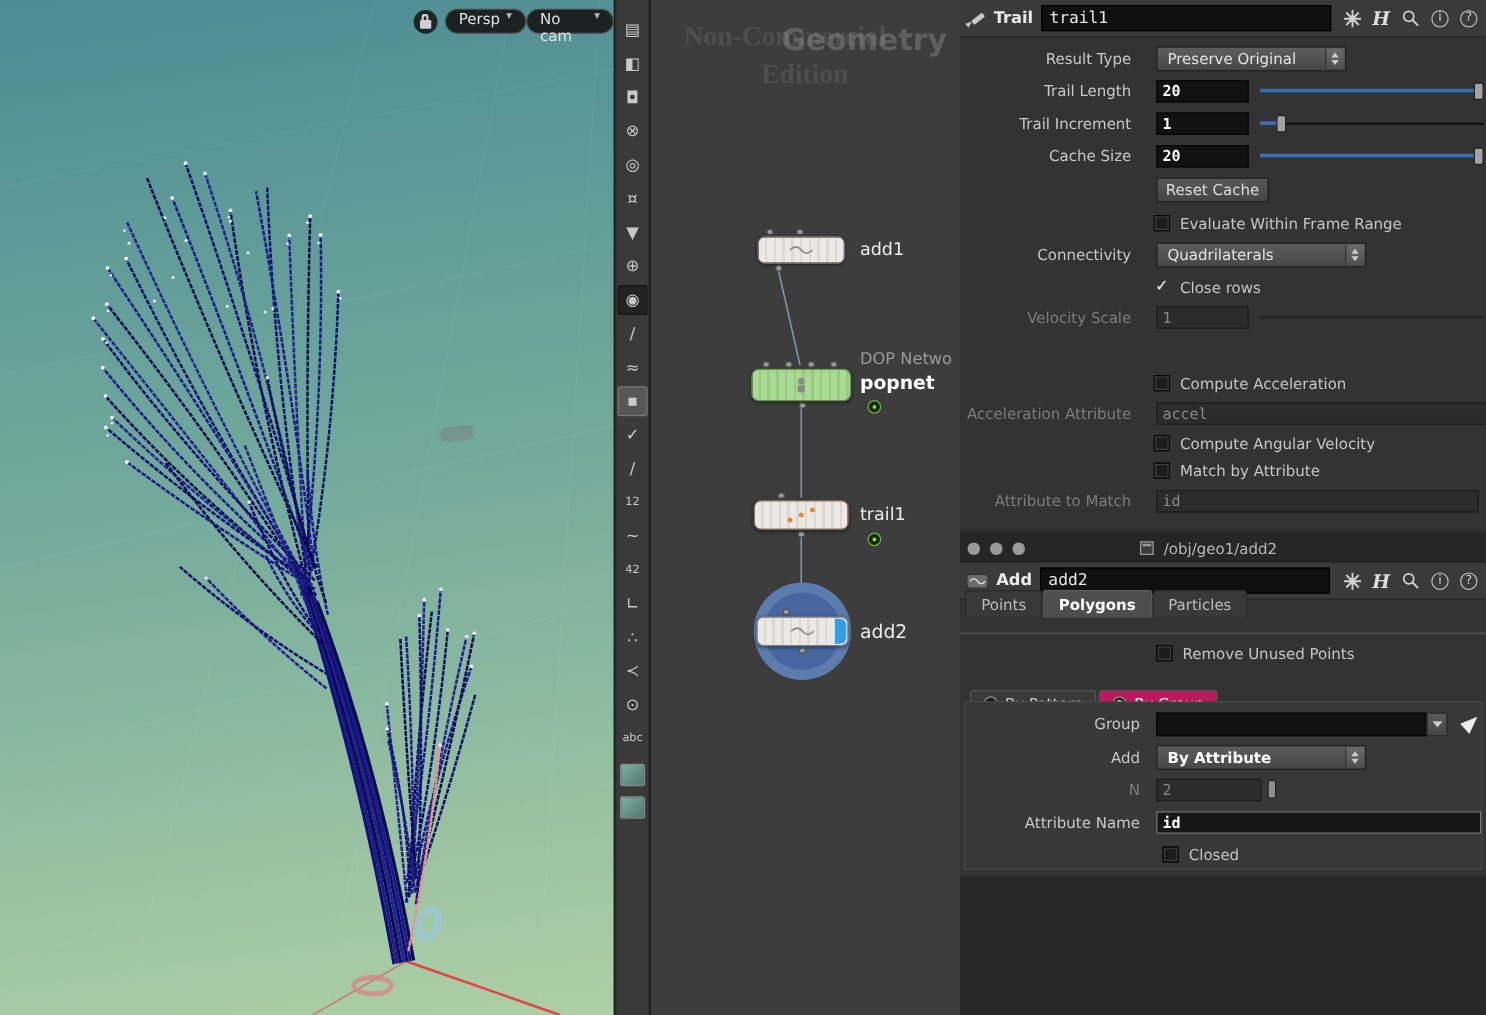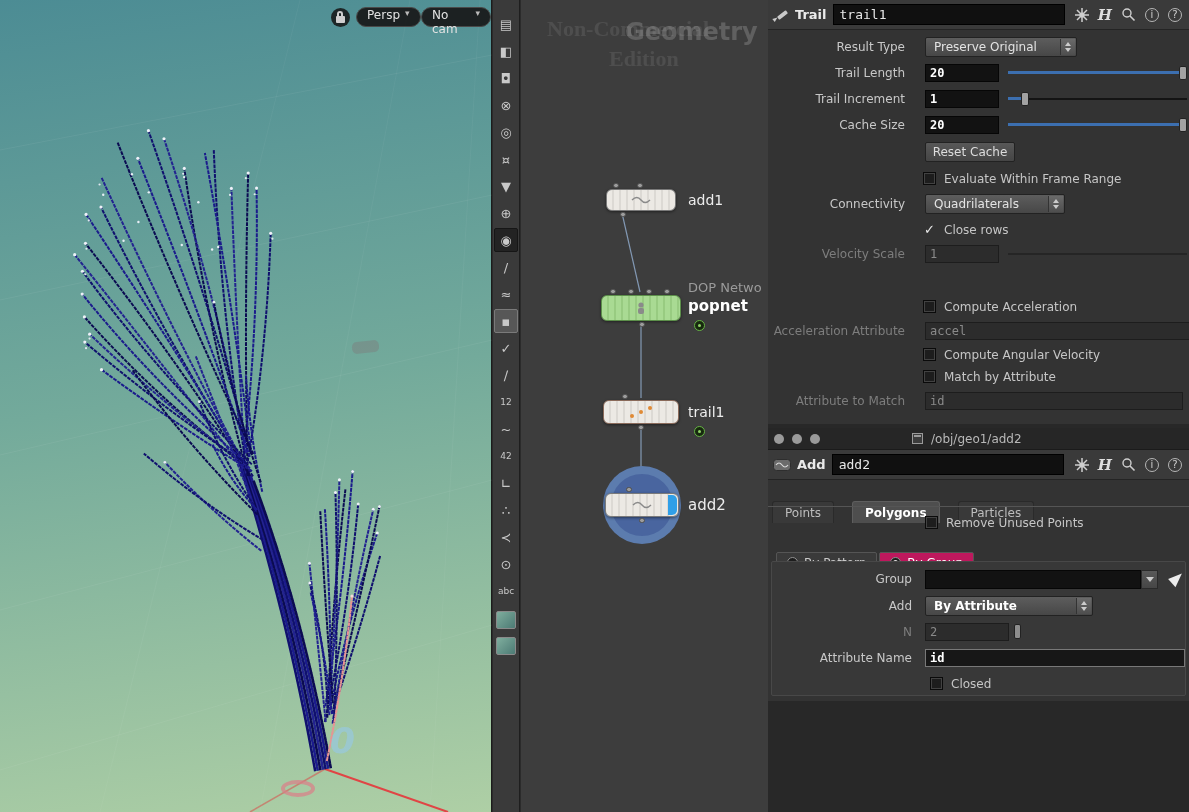--- a/index.html
+++ b/index.html
@@ -94,21 +94,21 @@
   .cb{position:absolute;top:4px;width:13px;height:13px;background:#1d1d1d;border:1px solid #0a0a0a;box-shadow:inset 0 0 0 1px #424242;}
   .cblabel{position:absolute;left:176px;font-size:12px;color:#c6c6c6;line-height:22px;}
   .checkmark{position:absolute;left:156px;top:0;font-size:13px;font-weight:bold;color:#e9e9e9;line-height:22px;}
 
   
   .wtitle{position:absolute;left:0;right:0;top:0;height:22px;background:#262626;display:flex;align-items:center;gap:8px;padding:0 6px;border-bottom:1px solid #1b1b1b;}
   .wdot{width:10px;height:10px;border-radius:50%;background:#9a9a9a;}
   .wicon{position:relative;width:11px;height:11px;border:1px solid #9a9a9a;background:#3c3c3c;margin-left:84px;}
   .wicon::after{content:"";position:absolute;left:1px;right:1px;top:1px;height:2px;background:#9a9a9a;}
   .wpath{font-size:12px;color:#b8b8b8;}
-  .tabs{position:absolute;left:4px;top:73px;display:flex;gap:18px;}
+  .tabs{position:absolute;left:4px;top:44px;display:flex;gap:0;}
   .tab{height:22px;padding:0 12px;background:#393939;border:1px solid #2a2a2a;border-bottom:none;border-radius:3px 3px 0 0;
      font-size:12px;color:#bdbdbd;line-height:22px;}
   .tab.active{background:#4e4e4e;border-color:#5e5e5e;color:#fff;font-weight:bold;}
   .tabline{position:absolute;left:0;right:0;top:78px;height:1px;background:#555;}
   .segrow{position:absolute;left:8px;top:108px;display:flex;gap:2px;}
   .segbtn{height:21px;padding:0 10px;background:#3a3a3a;border:1px solid #555;border-radius:2px;display:flex;align-items:center;gap:6px;font-size:12px;color:#c9c9c9;margin-top:16px;}
   .segbtn.sel{background:#be185d;color:#fff;}
   .rad{width:11px;height:11px;border-radius:50%;background:#1d1d1d;border:1px solid #909090;position:relative;}
   .rad.sel::after{content:"";position:absolute;inset:2px;border-radius:50%;background:#e2e2e2;}
   .gframe{position:absolute;left:3px;right:3px;top:133px;bottom:5px;background:#383838;border:1px solid #484848;border-radius:2px;}
@@ -417,21 +417,21 @@
         <button class="pbtn">Reset Cache</button>
       </div>
 
       <div class="prow" style="top:168px">
         <div class="cb" style="left:155px"></div>
         <div class="cblabel">Evaluate Within Frame Range</div>
       </div>
 
       <div class="prow" style="top:193px">
         <div class="plabel">Connectivity</div>
-        <div class="dropdown" style="width:140px">
+        <div class="dropdown" style="width:168px">
           <span>Quadrilaterals</span>
           <span class="spin">
               <i class="up"></i>
               <i class="dn"></i>
             </span>
         </div>
       </div>
 
       <div class="prow" style="top:219px">
         <div class="checkmark">✓</div>

